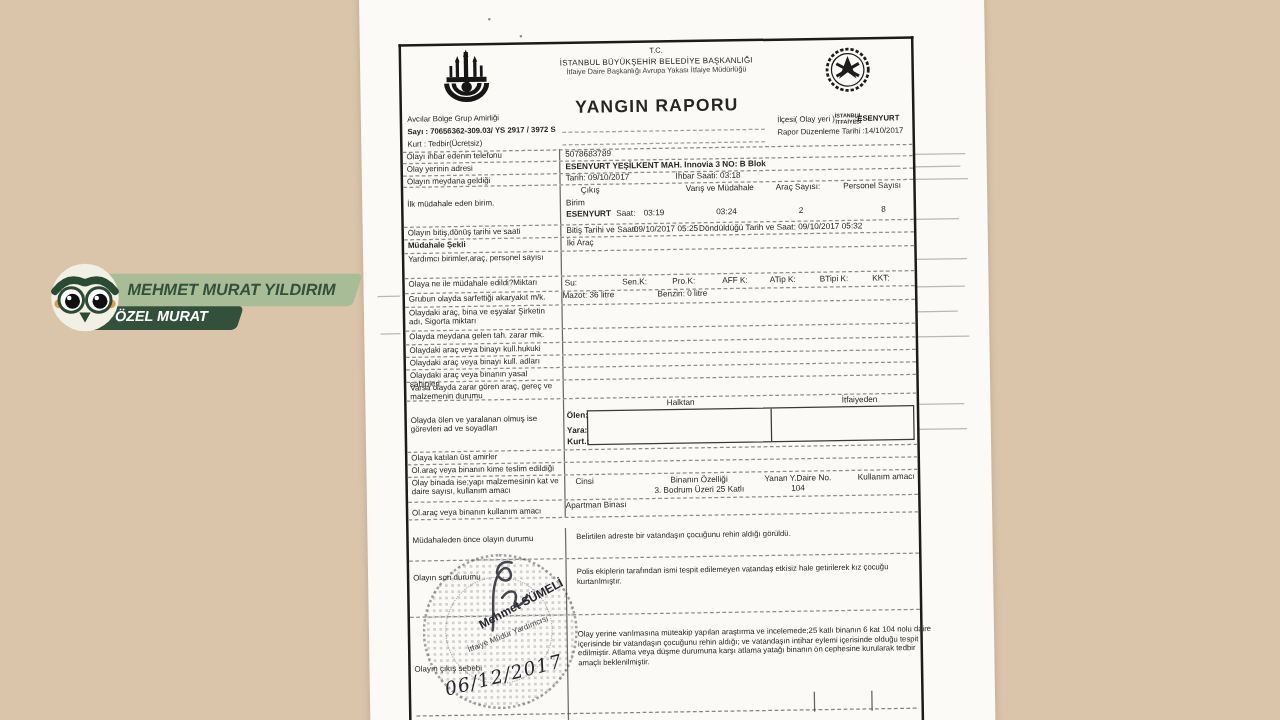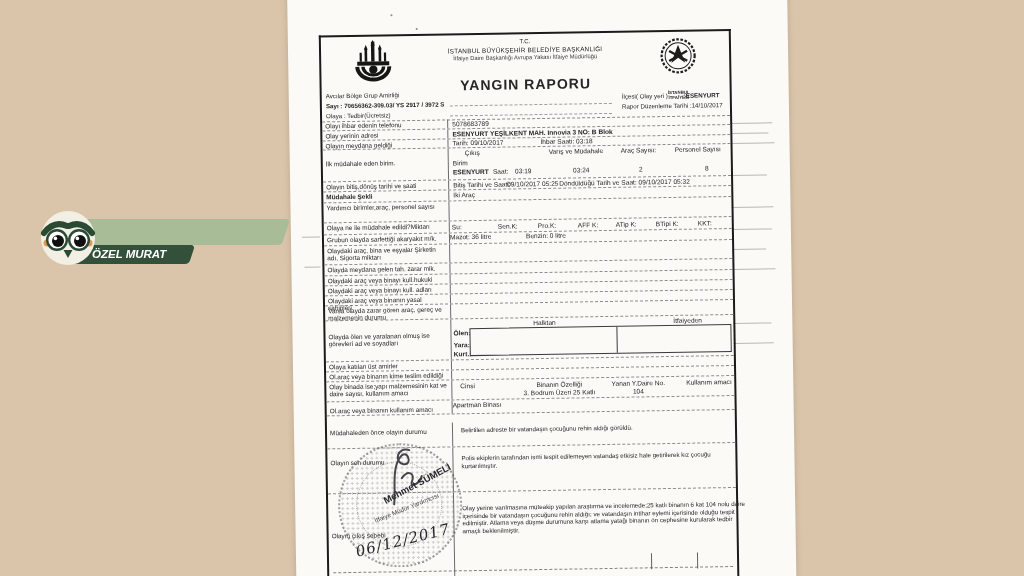--- a/index.html
+++ b/index.html
@@ -99,21 +99,21 @@
         <circle cx="21" cy="19" r="16.5" fill="none" stroke="#1d1d1d" stroke-width="2.2" stroke-dasharray="2.6 1.6"></circle>
         <circle cx="21" cy="19" r="13" fill="none" stroke="#1d1d1d" stroke-width="1"></circle>
         <path d="M14 26 L21 8 L28 26 L21 21 Z" fill="#1d1d1d"></path>
         <path d="M12 14 L30 24 M30 14 L12 24" stroke="#1d1d1d" stroke-width="2.4"></path>
       </svg>
       <div class="abs" style="left:336px;top:58px;width:42px;text-align:center;font-size:4.4px;font-weight:bold">İSTANBUL</div>
       <div class="abs" style="left:336px;top:63px;width:42px;text-align:center;font-size:4.4px;font-weight:bold">İTFAİYESİ</div>
 
       <div class="abs" style="left:4px;top:55px;font-size:6.2px">Avcılar  Bölge Grup Amirliği</div>
       <div class="abs" style="left:4px;top:65px;font-size:6.2px;font-weight:bold">Sayı : 70656362-309.03/ YS  2917 / 3972 S</div>
-      <div class="abs" style="left:4px;top:75px;font-size:6.2px">Olaya : Tedbir(Ücretsiz)</div>
+      <div class="abs" style="left:4px;top:75px;font-size:6.2px">Kurt : Tedbir(Ücretsiz)</div>
 
       <div class="abs" style="left:300px;top:60px;font-size:6.2px">İlçesi( Olay yeri )</div>
       <div class="abs" style="left:362px;top:60px;font-size:6.2px;font-weight:bold">:ESENYURT</div>
       <div class="abs" style="left:300px;top:70px;font-size:6.2px">Rapor Düzenleme Tarihi</div>
       <div class="abs" style="left:368px;top:70px;font-size:6.2px">:14/10/2017</div>
 
       <div class="hline" style="left:128px;top:70px;right:118px"></div>
       <div class="hline" style="left:128px;top:80px;right:118px"></div>
     </div>
 
@@ -313,20 +313,21 @@
 
     <div class="stamp-text" style="left:52px;top:442px;font-size:9.5px;font-weight:bold;transform:rotate(-27deg)">Mehmet SÜMELİ</div>
     <div class="stamp-text" style="left:44px;top:468px;font-size:6.4px;transform:rotate(-21deg);opacity:0.85">İtfaiye Müdür Yardımcısı</div>
     <div class="stamp-text" style="left:26px;top:495px;font-size:15px;font-style:italic;font-family:'DejaVu Serif',serif;transform:rotate(-13deg);letter-spacing:1px">06/12/2017</div>
   </div>
 </div>
 
 <div class="badge">
   <div class="banner" style="left:22px;top:9px;width:224px;height:26px;background:#a9bc98"></div>
   <div class="banner" style="left:34px;top:35px;width:118px;height:19px;background:#33513a"></div>
+  <div class="banner-text" style="left:62px;top:14px;font-size:13px;color:#33513a">MEHMET MURAT YILDIRIM</div>
   <div class="banner-text" style="left:52px;top:38px;font-size:11.5px;color:#ffffff">ÖZEL MURAT</div>
 
   <svg style="position:absolute;left:0;top:0" width="56" height="56" viewBox="0 0 56 56">
     <circle cx="28" cy="28" r="27" fill="#f2efe4"></circle>
     <circle cx="7" cy="33" r="3.5" fill="#d98c3f" opacity="0.85"></circle>
     <circle cx="49" cy="33" r="3.5" fill="#d98c3f" opacity="0.85"></circle>
     <path d="M4 23 Q14 10 27 16" stroke="#2b4a33" stroke-width="6" fill="none" stroke-linecap="round"></path>
     <path d="M52 23 Q42 10 29 16" stroke="#2b4a33" stroke-width="6" fill="none" stroke-linecap="round"></path>
     <circle cx="17" cy="30" r="11" fill="#2b4a33"></circle>
     <circle cx="17" cy="30" r="8.6" fill="#ffffff"></circle>

